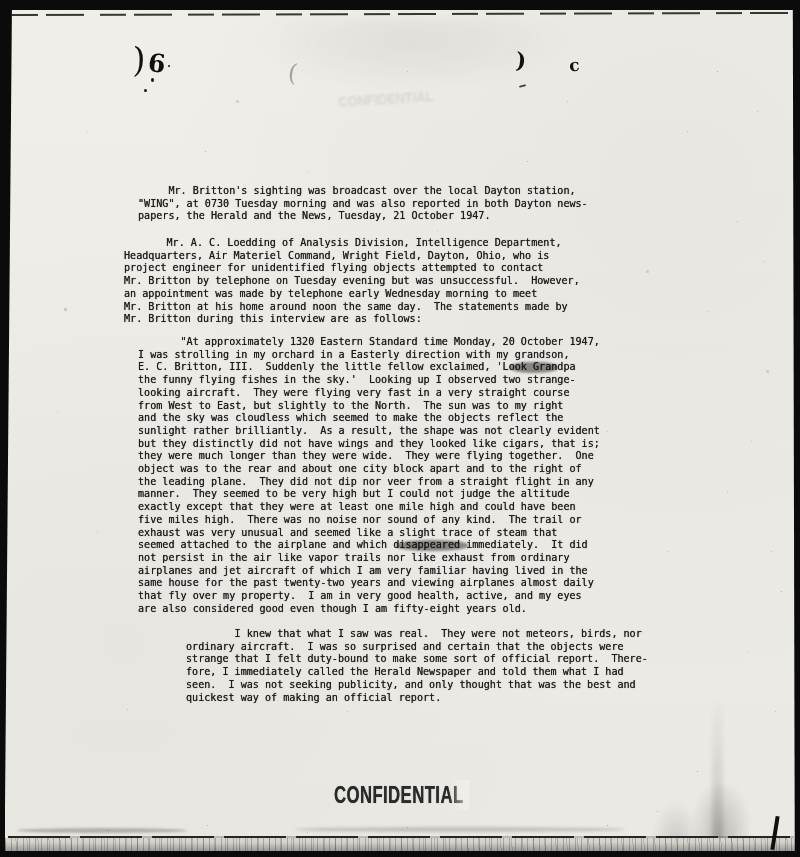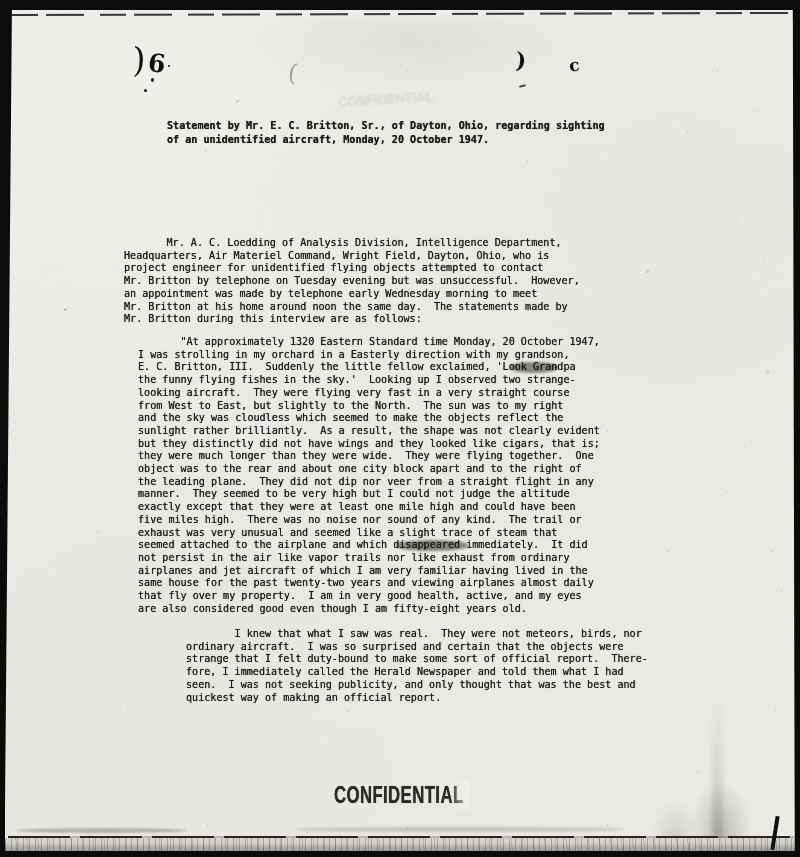--- a/index.html
+++ b/index.html
@@ -119,22 +119,23 @@
     <span class="mark m-stroke">)</span>
     <span class="mark m-six">6</span>
     <span class="mark m-paren-faint">(</span>
     <span class="mark m-paren-right">)</span>
     <span class="mark m-c">c</span>
     <span class="dot d1"></span>
     <span class="dot d2"></span>
     <span class="dot d3"></span>
     <span class="dot d4"></span>
 
-    <div class="type doc-title">Statement by Mr. E. C. Britton, Sr., of Dayton, Ohio, regarding sighting
-of an unidentified aircraft, Monday, 20 October 1947.</div>
+    <div class="type p1">     Mr. Britton's sighting was broadcast over the local Dayton station,
+"WING", at 0730 Tuesday morning and was also reported in both Dayton news-
+papers, the Herald and the News, Tuesday, 21 October 1947.</div>
     <div class="type p2">       Mr. A. C. Loedding of Analysis Division, Intelligence Department,
 Headquarters, Air Materiel Command, Wright Field, Dayton, Ohio, who is
 project engineer for unidentified flying objects attempted to contact
 Mr. Britton by telephone on Tuesday evening but was unsuccessful.  However,
 an appointment was made by telephone early Wednesday morning to meet
 Mr. Britton at his home around noon the same day.  The statements made by
 Mr. Britton during this interview are as follows:</div>
     <div class="type p3">       "At approximately 1320 Eastern Standard time Monday, 20 October 1947,
 I was strolling in my orchard in a Easterly direction with my grandson,
 E. C. Britton, III.  Suddenly the little fellow exclaimed, 'Look Grandpa

